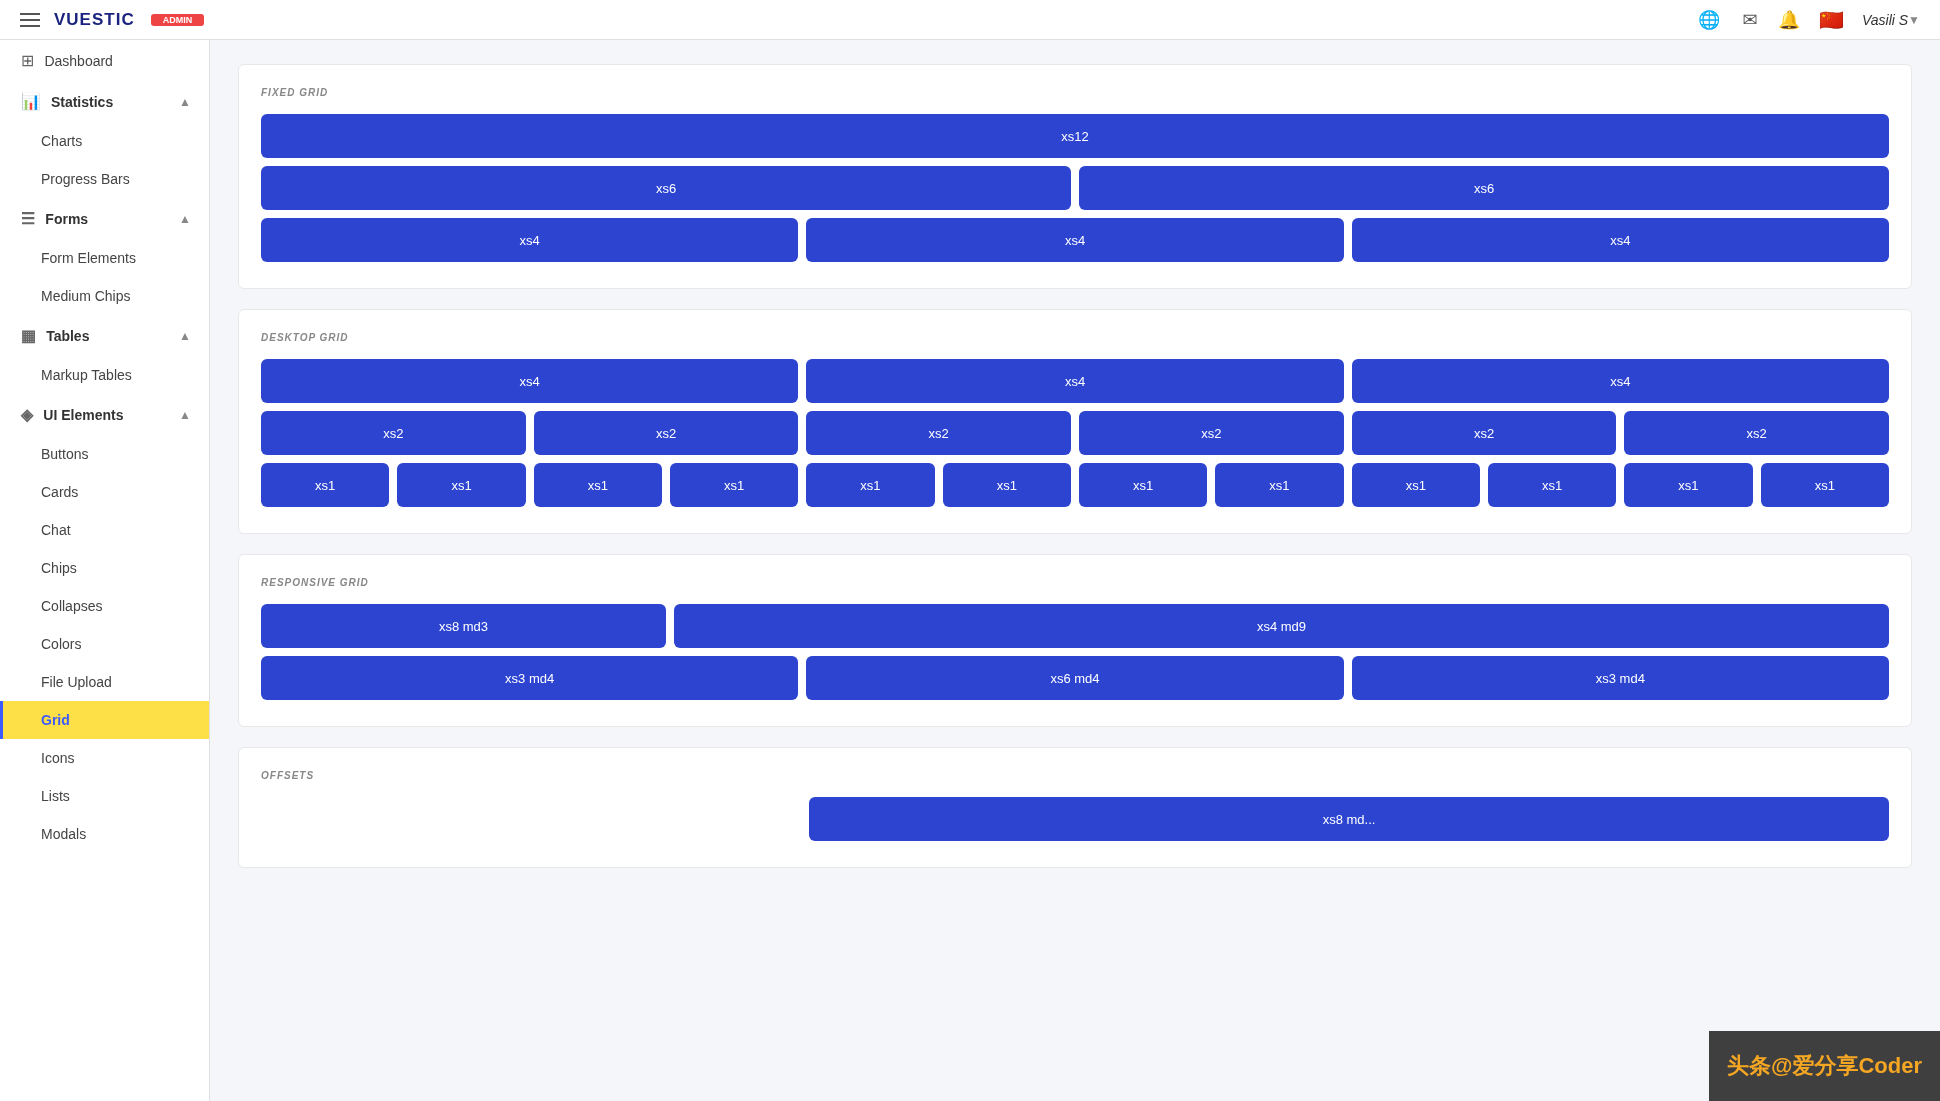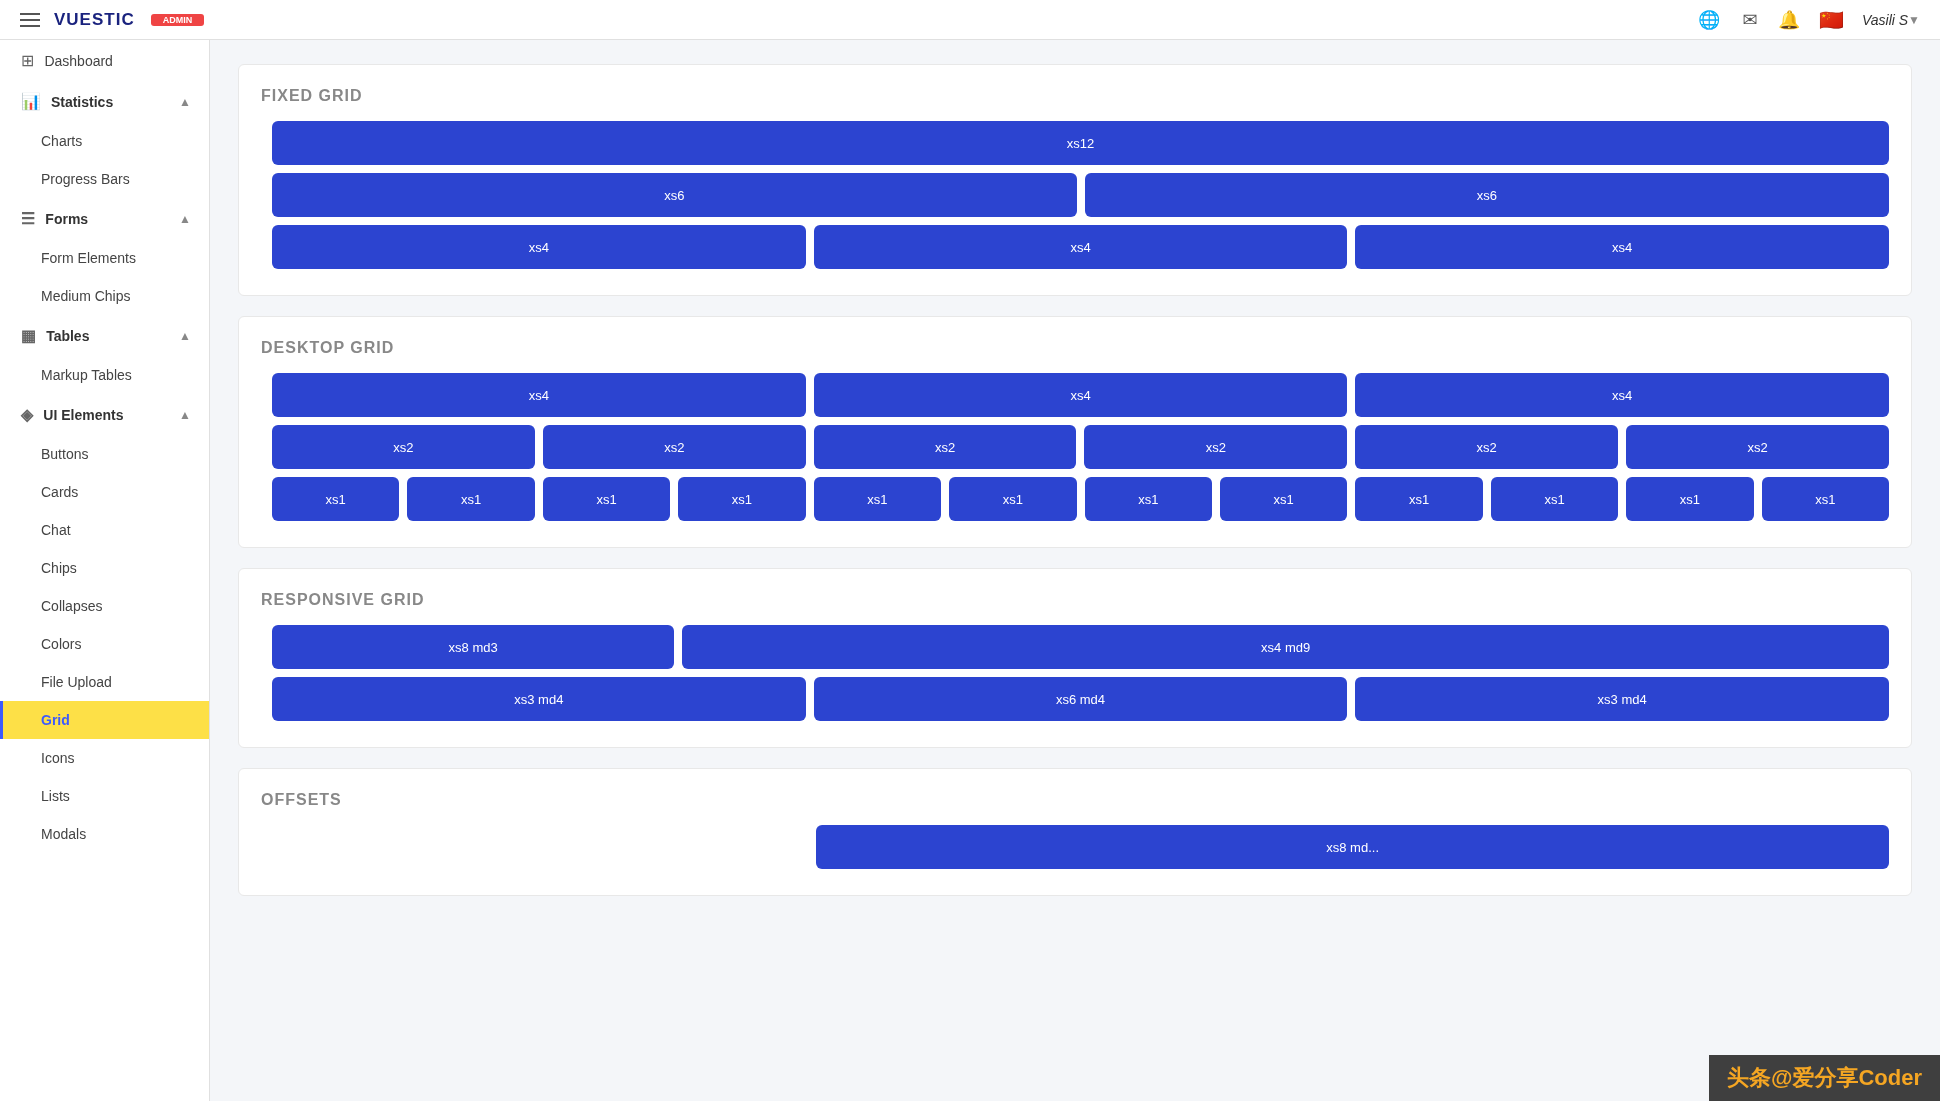--- a/index.html
+++ b/index.html
@@ -81,34 +81,34 @@
 
     
     .grid-section {
       background: #fff;
       border-radius: 6px;
       padding: 22px 22px 26px;
       margin-bottom: 20px;
       border: 1px solid #e8e8e8;
     }
     .section-title {
-      font-size: 16px;
+      font-size: 10px;
       font-weight: 700;
       color: #888;
       letter-spacing: 1px;
       margin-bottom: 16px;
       text-transform: uppercase;
+      font-style: italic;
     }
 
     
     .grid-row {
       display: flex;
       gap: 8px;
       margin-bottom: 8px;
-      margin-left: 11px;
     }
     .grid-row:last-child { margin-bottom: 0; }
 
     .grid-cell {
       background: #2c44d0;
       color: #fff;
       border-radius: 6px;
       display: flex;
       align-items: center;
       justify-content: center;
@@ -121,21 +121,21 @@
 
     
     .watermark {
       position: absolute;
       bottom: 0;
       right: 0;
       background: rgba(30,30,30,0.85);
       color: #f5a623;
       font-size: 22px;
       font-weight: 700;
-      padding: 8px 18px;
+      padding: 20px 18px;
       pointer-events: none;
       z-index: 999;
     }
     .main-wrapper { position: relative; flex: 1; overflow: hidden; display: flex; }
   </style>
 </head>
 <body>
 
 <div class="topnav">
   <div class="topnav-left">

